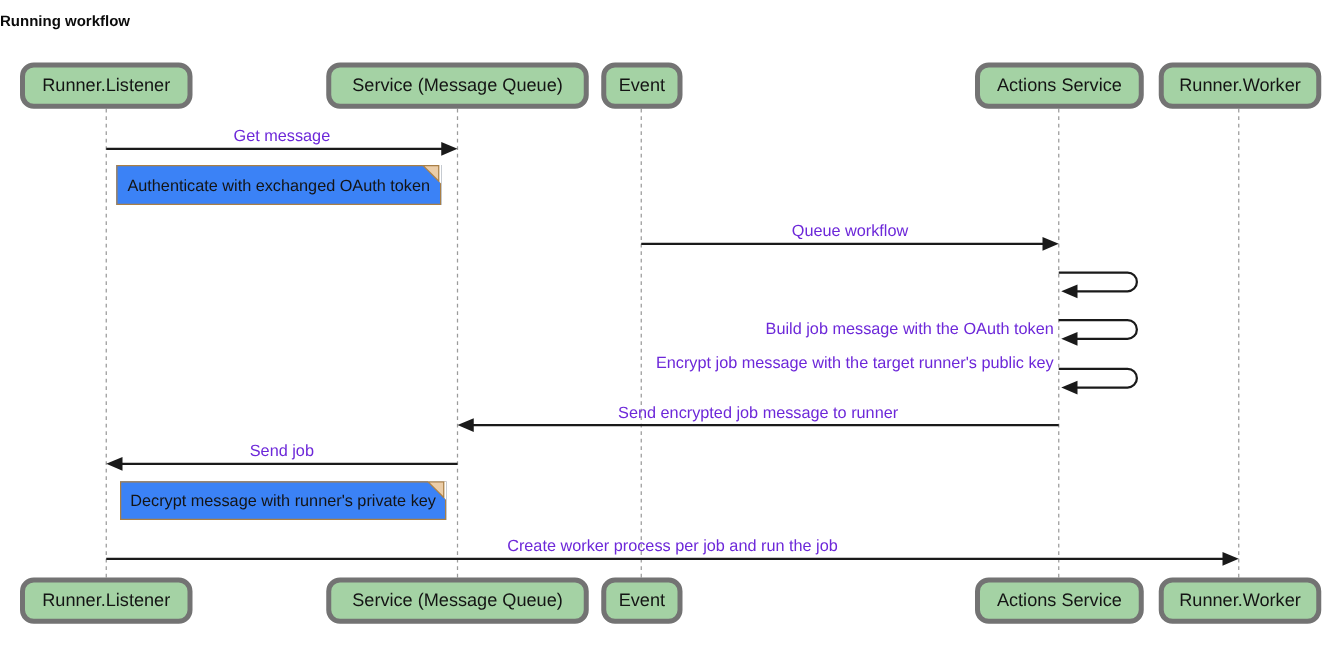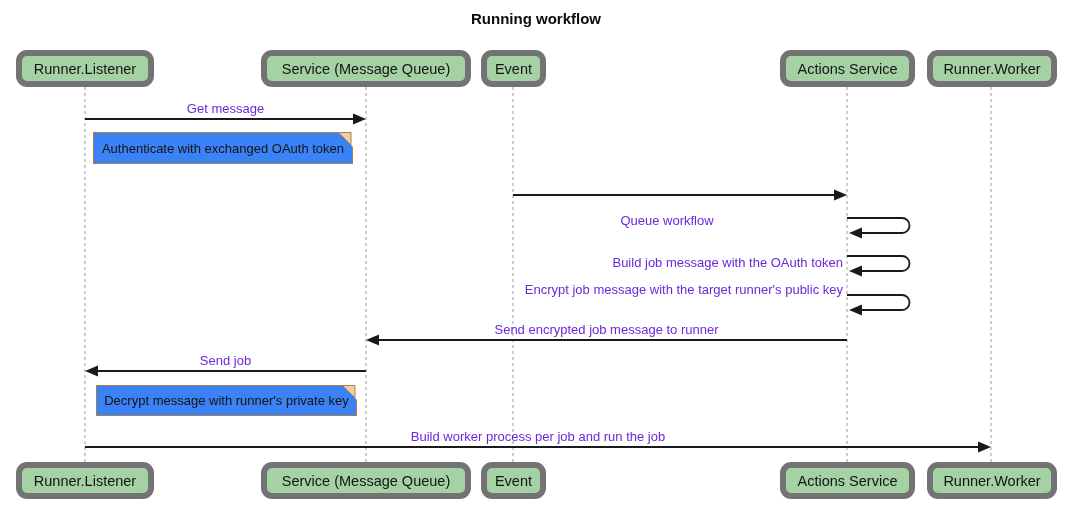--- a/index.html
+++ b/index.html
@@ -8,31 +8,30 @@
   .diagram {
     position: relative;
     width: 1072px;
     height: 523px;
     background: #ffffff;
     overflow: hidden;
   }
   .title {
     position: absolute;
     left: 0; top: 10px; width: 1072px; height: 20px;
-    text-align: center;
-    font-size: 15px;
+    font-size: 12px;
     font-weight: bold;
     color: #0b0b0b;
   }
   .svg-layer { position: absolute; left: 0; top: 0; }
   .actor {
     position: absolute;
     height: 37px;
     background: #A4D2A4;
-    border: 6px solid #737373;
+    border: 4px solid #737373;
     border-radius: 11px;
     display: flex;
     align-items: center;
     justify-content: center;
     font-size: 14.5px;
     color: #141414;
   }
   .msg-label {
     position: absolute;
     height: 17px;
@@ -131,26 +130,26 @@
       <span>Event</span>
     </div>
   <div class="actor" style="left:780px; top:462px; width:135px;">
       <span>Actions Service</span>
     </div>
   <div class="actor" style="left:927px; top:462px; width:130px;">
       <span>Runner.Worker</span>
     </div>
 
   <div class="msg-label" style="left:85px;  width:281px; top:100px;">Get message</div>
-  <div class="msg-label" style="left:500px; width:334px; top:176px;margin-top:36px;">Queue workflow</div>
+  <div class="msg-label" style="left:513px; width:334px; top:176px;">Queue workflow</div>
   <div class="msg-label right" style="left:403px; width:440px; top:242px;margin-top:12px;">Build job message with the OAuth token</div>
   <div class="msg-label right" style="left:403px; width:440px; top:281px;">Encrypt job message with the target runner's public key</div>
   <div class="msg-label" style="left:85px;  width:281px; top:352px;">Send job</div>
   <div class="msg-label" style="left:406px; width:401px; top:321px;">Send encrypted job message to runner</div>
-  <div class="msg-label" style="left:85px;  width:906px; top:428px;">Build worker process per job and run the job</div>
+  <div class="msg-label" style="left:85px;  width:906px; top:428px;">Create worker process per job and run the job</div>
 
   <div class="note" style="left:93px; top:132px; width:260px; height:32px;">
     <svg class="fold" width="15" height="15" viewBox="0 0 15 15">
       <path d="M0 0 L15 15 L15 0 Z" fill="#ffffff"></path>
       <path d="M0.5 0.5 L13 13 L13 0.5 Z" fill="#EBCDA8" stroke="#A97F46" stroke-width="1"></path>
     </svg>
     <span>Authenticate with exchanged OAuth token</span>
   </div>
   <div class="note" style="left:96px; top:385px; width:261px; height:31px;text-align:right;">
     <svg class="fold" width="15" height="15" viewBox="0 0 15 15">

